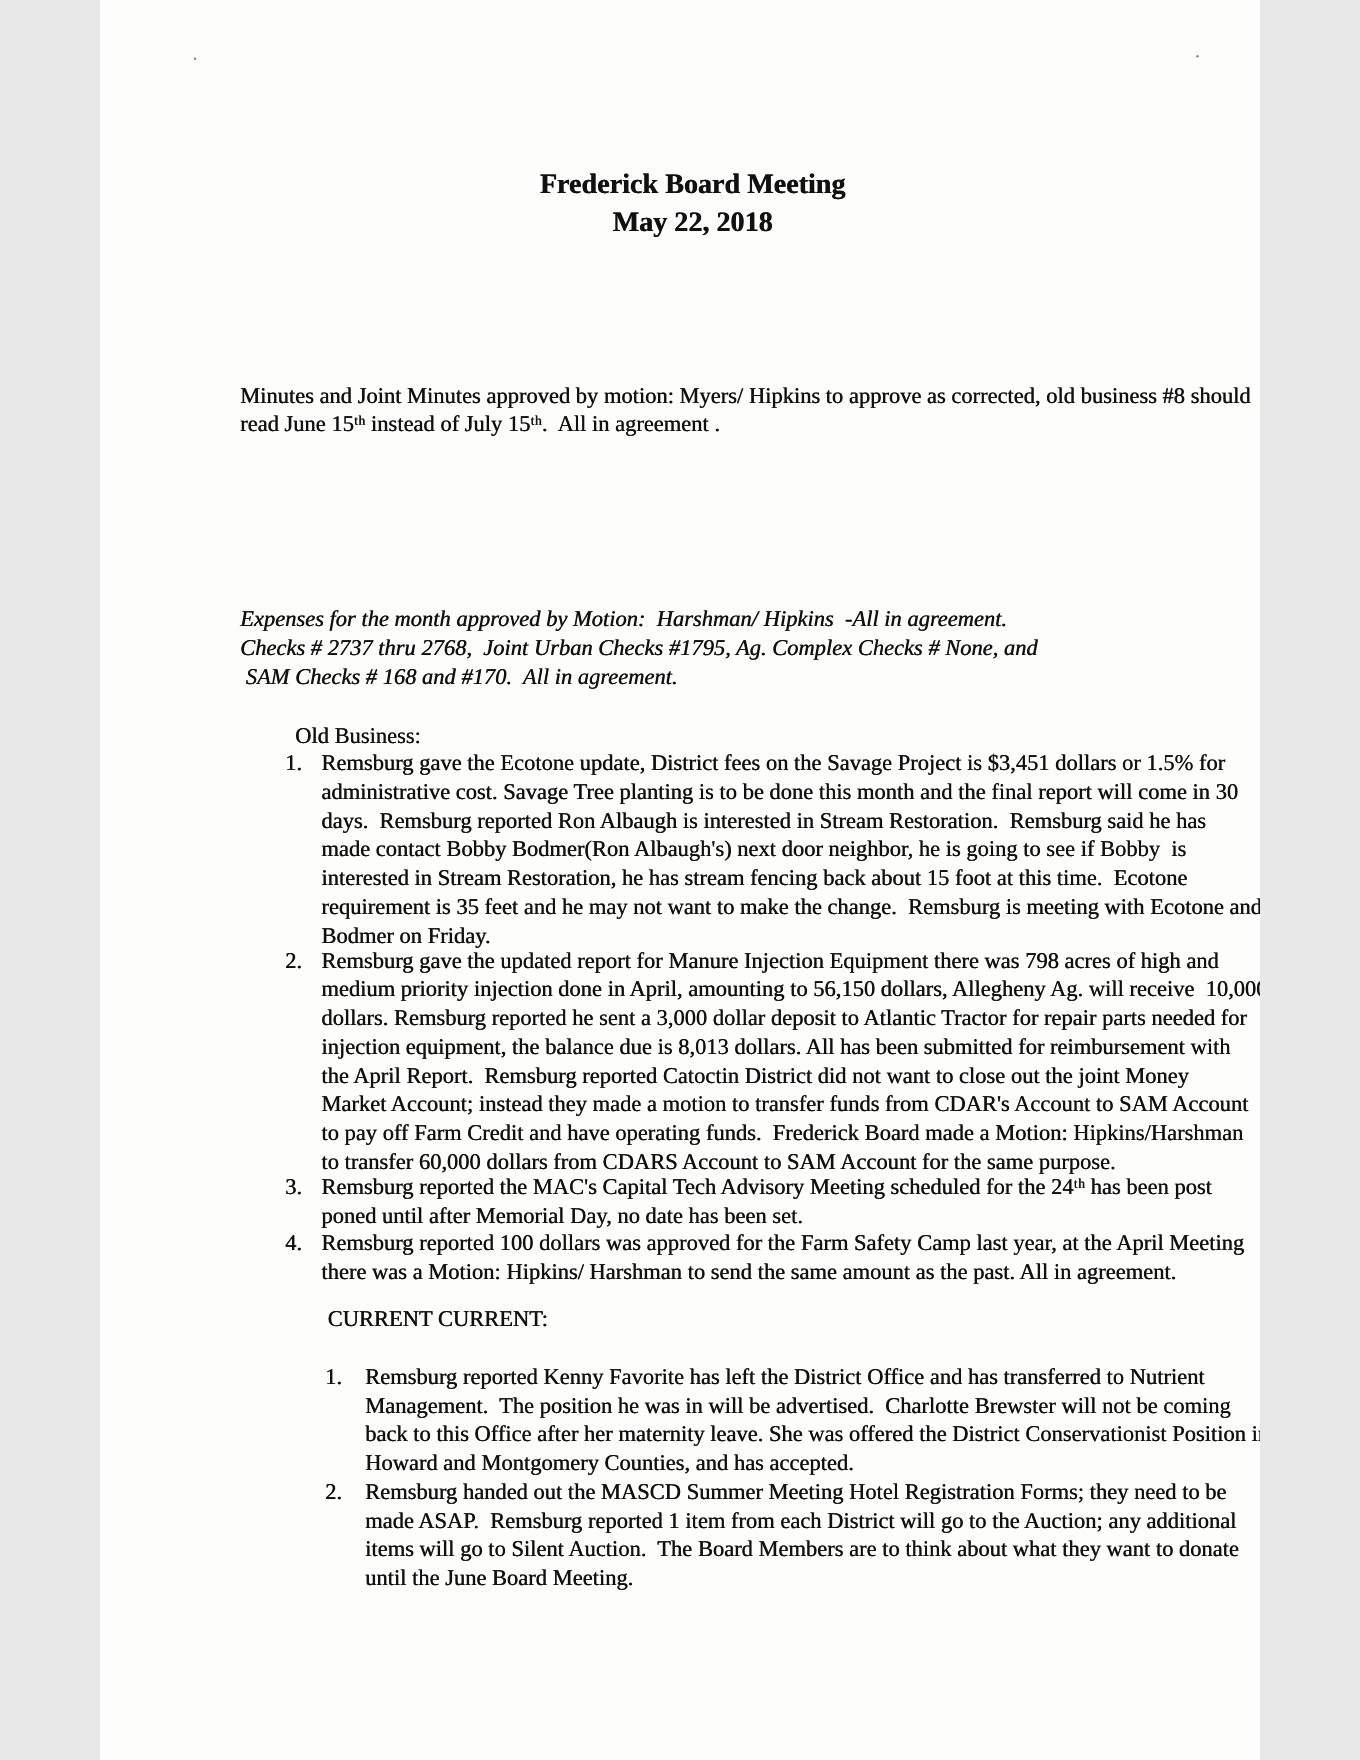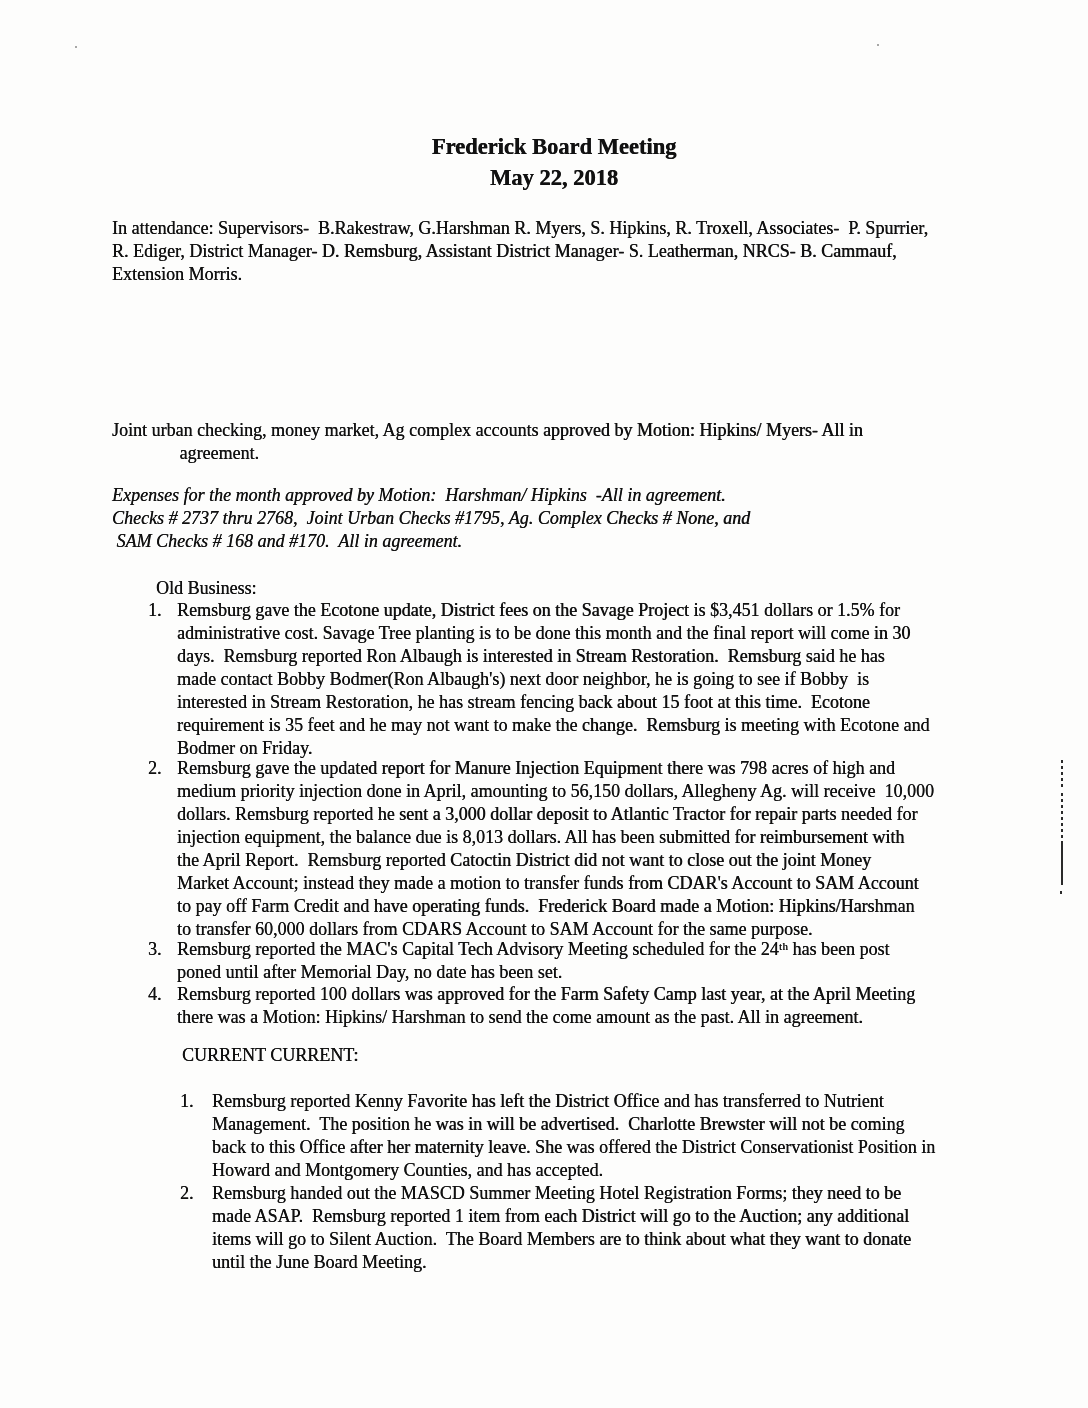--- a/index.html
+++ b/index.html
@@ -1,18 +1,18 @@
 <!DOCTYPE html>
 <html><head>
 <meta charset="utf-8">
 <style>
   html, body { margin: 0; padding: 0; background: #e8e8e8; }
   .page {
     position: relative;
-    width: 1088px;
+    width: 928px;
     height: 1408px;
     margin: 0 auto;
     background: #fdfdfc;
     overflow: hidden;
     font-family: "Liberation Serif", "DejaVu Serif", serif;
     color: #111;
   }
   .block {
     position: absolute;
     white-space: pre;
@@ -55,28 +55,25 @@
 </head>
 <body>
 
 <div class="page">
 
   <div class="title-block">
     <div>Frederick Board Meeting</div>
     <div>May 22, 2018</div>
   </div>
 
-  <div class="block" style="top:217px; left:112px;">In attendance: Supervisors-  B.Rakestraw, G.Harshman R. Myers, S. Hipkins, R. Troxell, Associates-  P. Spurrier,
-R. Ediger, District Manager- D. Remsburg, Assistant District Manager- S. Leatherman, NRCS- B. Cammauf,
-Extension Morris.</div>
+
+  <div class="block" style="top:305px; left:112px;">Minutes and Joint Minutes approved by motion: Myers/ Hipkins to approve as corrected, old business #8 should
+read June 15ᵗʰ instead of July 15ᵗʰ.  All in agreement .</div>
 
 
-
-  <div class="block" style="top:419px; left:112px;">Joint urban checking, money market, Ag complex accounts approved by Motion: Hipkins/ Myers- All in
-               agreement.</div>
 
   <div class="block" style="top:484px; left:112px;font-style:italic;">Expenses for the month approved by Motion:  Harshman/ Hipkins  -All in agreement.
 Checks # 2737 thru 2768,  Joint Urban Checks #1795, Ag. Complex Checks # None, and
  SAM Checks # 168 and #170.  All in agreement.</div>
 
   <div class="block" style="top:577px; left:112px;margin-left:44px;">Old Business:</div>
 
   <div class="list-item ob-item" style="top:599px;">
     <span class="num">1.</span>
     <span class="item-text"><span>Remsburg gave the Ecotone update, District fees on the Savage Project is $3,451 dollars or 1.5% for
@@ -102,21 +99,21 @@
 
   <div class="list-item ob-item" style="top:938px;">
     <span class="num">3.</span>
     <span class="item-text"><span>Remsburg reported the MAC's Capital Tech Advisory Meeting scheduled for the 24ᵗʰ has been post
 poned until after Memorial Day, no date has been set.</span><span class="u"></span></span>
   </div>
 
   <div class="list-item ob-item" style="top:983px;">
     <span class="num">4.</span>
     <span class="item-text"><span>Remsburg reported 100 dollars was approved for the Farm Safety Camp last year, at the April Meeting
-there was a </span><span class="u">Motion: Hipkins/ Harshman to send the come amount as the past. All in agreement.</span></span>
+there was a </span><span class="u">Motion: Hipkins/ Harshman to send the same amount as the past. All in agreement.</span></span>
   </div>
 
   <div class="block" style="top:1044px; left:182px;">CURRENT CURRENT:</div>
 
   <div class="list-item cb-item" style="top:1090px;">
     <span class="num">1.</span>
     <span class="item-text"><span>Remsburg reported Kenny Favorite has left the District Office and has transferred to Nutrient
 Management.  The position he was in will be advertised.  Charlotte Brewster will not be coming
 back to this Office after her maternity leave. She was offered the District Conservationist Position in
 Howard and Montgomery Counties, and has accepted.</span><span class="u"></span></span>

